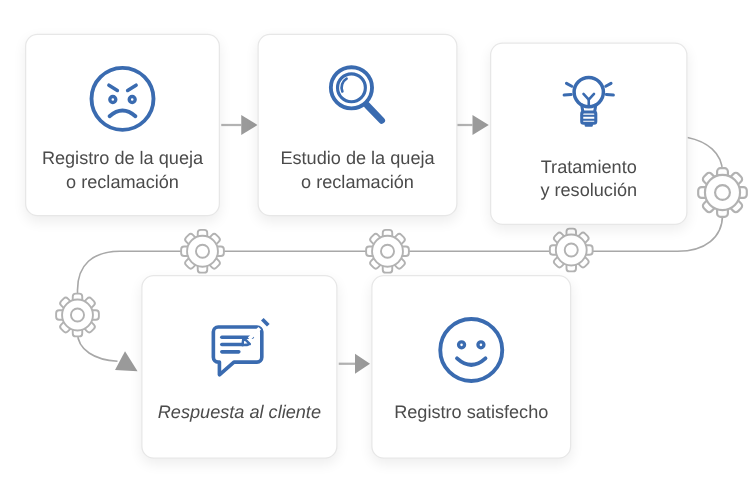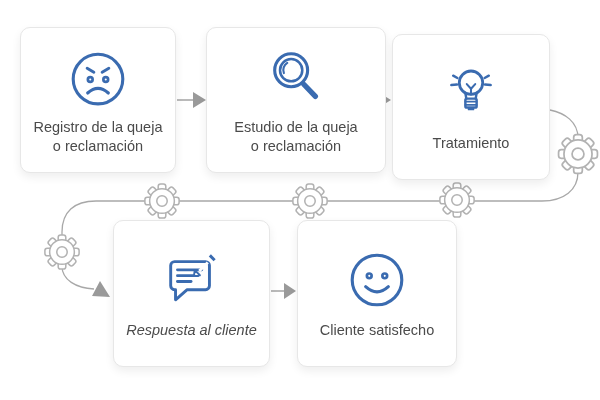--- a/index.html
+++ b/index.html
@@ -18,21 +18,21 @@
   .arrow-stem{stroke:#b3b3b3;stroke-width:1.8;}
   .arrow-head{fill:var(--arrow-gray);stroke:none;}
   .gear-part{fill:#ffffff;stroke:var(--gear-gray);stroke-width:1.6;}
   .box{
     position:absolute;background:#ffffff;border:1px solid var(--box-border);
     border-radius:10px;box-shadow:0 4px 10px rgba(0,0,0,0.07);
     display:flex;flex-direction:column;align-items:center;justify-content:center;
     gap:9px;padding:6px 8px;
   }
   .box-registro{left:20px;top:27px;width:156px;height:146px;}
-  .box-estudio{left:206px;top:27px;width:180px;height:146px;}
+  .box-estudio{left:206px;top:27px;width:160px;height:146px;}
   .box-tratamiento{left:392px;top:34px;width:158px;height:146px;}
   .box-respuesta{left:113px;top:220px;width:157px;height:147px;font-style:italic;}
   .box-cliente{left:297px;top:220px;width:160px;height:147px;}
   .icon-wrap{height:64px;display:flex;align-items:center;justify-content:center;}
   .label{font-size:14.5px;line-height:1.26;color:var(--text-color);text-align:center;}
   .label span{white-space:nowrap;}
   .s-blue{fill:none;stroke:var(--icon-blue);stroke-linecap:round;stroke-linejoin:round;}
   .f-blue{fill:var(--icon-blue);stroke:none;}
 </style>
 </head>
@@ -126,20 +126,21 @@
         <path class="s-blue" d="M27.5 22.5 L32 27.5 L36.5 22.5" stroke-width="2.2"></path>
         <line class="s-blue" x1="32" y1="27.5" x2="32" y2="33.5" stroke-width="2.2"></line>
         <line class="s-blue" x1="13" y1="13.5" x2="17.5" y2="16" stroke-width="2.6"></line>
         <line class="s-blue" x1="11" y1="23.5" x2="17" y2="23" stroke-width="2.6"></line>
         <line class="s-blue" x1="51" y1="13.5" x2="46.5" y2="16" stroke-width="2.6"></line>
         <line class="s-blue" x1="53" y1="23.5" x2="47" y2="23" stroke-width="2.6"></line>
       </svg>
     </span>
     <div class="label">
       <span>Tratamiento</span><br>
+      <span>y resolución</span>
     </div>
   </div>
 
   <div class="box box-respuesta">
     <span class="icon-wrap">
       <svg width="62" height="62" viewBox="0 0 64 64">
         <path class="s-blue" d="M50 17 A4 4 0 0 0 46 13 H14 A4 4 0 0 0 10 17 V38 A4 4 0 0 0 14 42 H15 V52.5 L27 42 H46 A4 4 0 0 0 50 38 Z" stroke-width="3"></path>
         <line class="s-blue" x1="17" y1="21.5" x2="42" y2="21.5" stroke-width="3"></line>
         <line class="s-blue" x1="17" y1="27.5" x2="38" y2="27.5" stroke-width="3"></line>
         <line class="s-blue" x1="17" y1="33.5" x2="31" y2="33.5" stroke-width="3"></line>
@@ -157,17 +158,17 @@
   <div class="box box-cliente">
     <span class="icon-wrap">
       <svg width="62" height="62" viewBox="0 0 60 60">
         <circle class="s-blue" cx="30" cy="30" r="24" stroke-width="3"></circle>
         <circle class="s-blue" cx="22.5" cy="26" r="2.3" stroke-width="2.6"></circle>
         <circle class="s-blue" cx="37.5" cy="26" r="2.3" stroke-width="2.6"></circle>
         <path class="s-blue" d="M19 36.5 Q30 46.5 41 36.5" stroke-width="3"></path>
       </svg>
     </span>
     <div class="label">
-      <span>Cliente satisfecho</span>
+      <span>Registro satisfecho</span>
     </div>
   </div>
 
 </div>
 
 </body></html>

